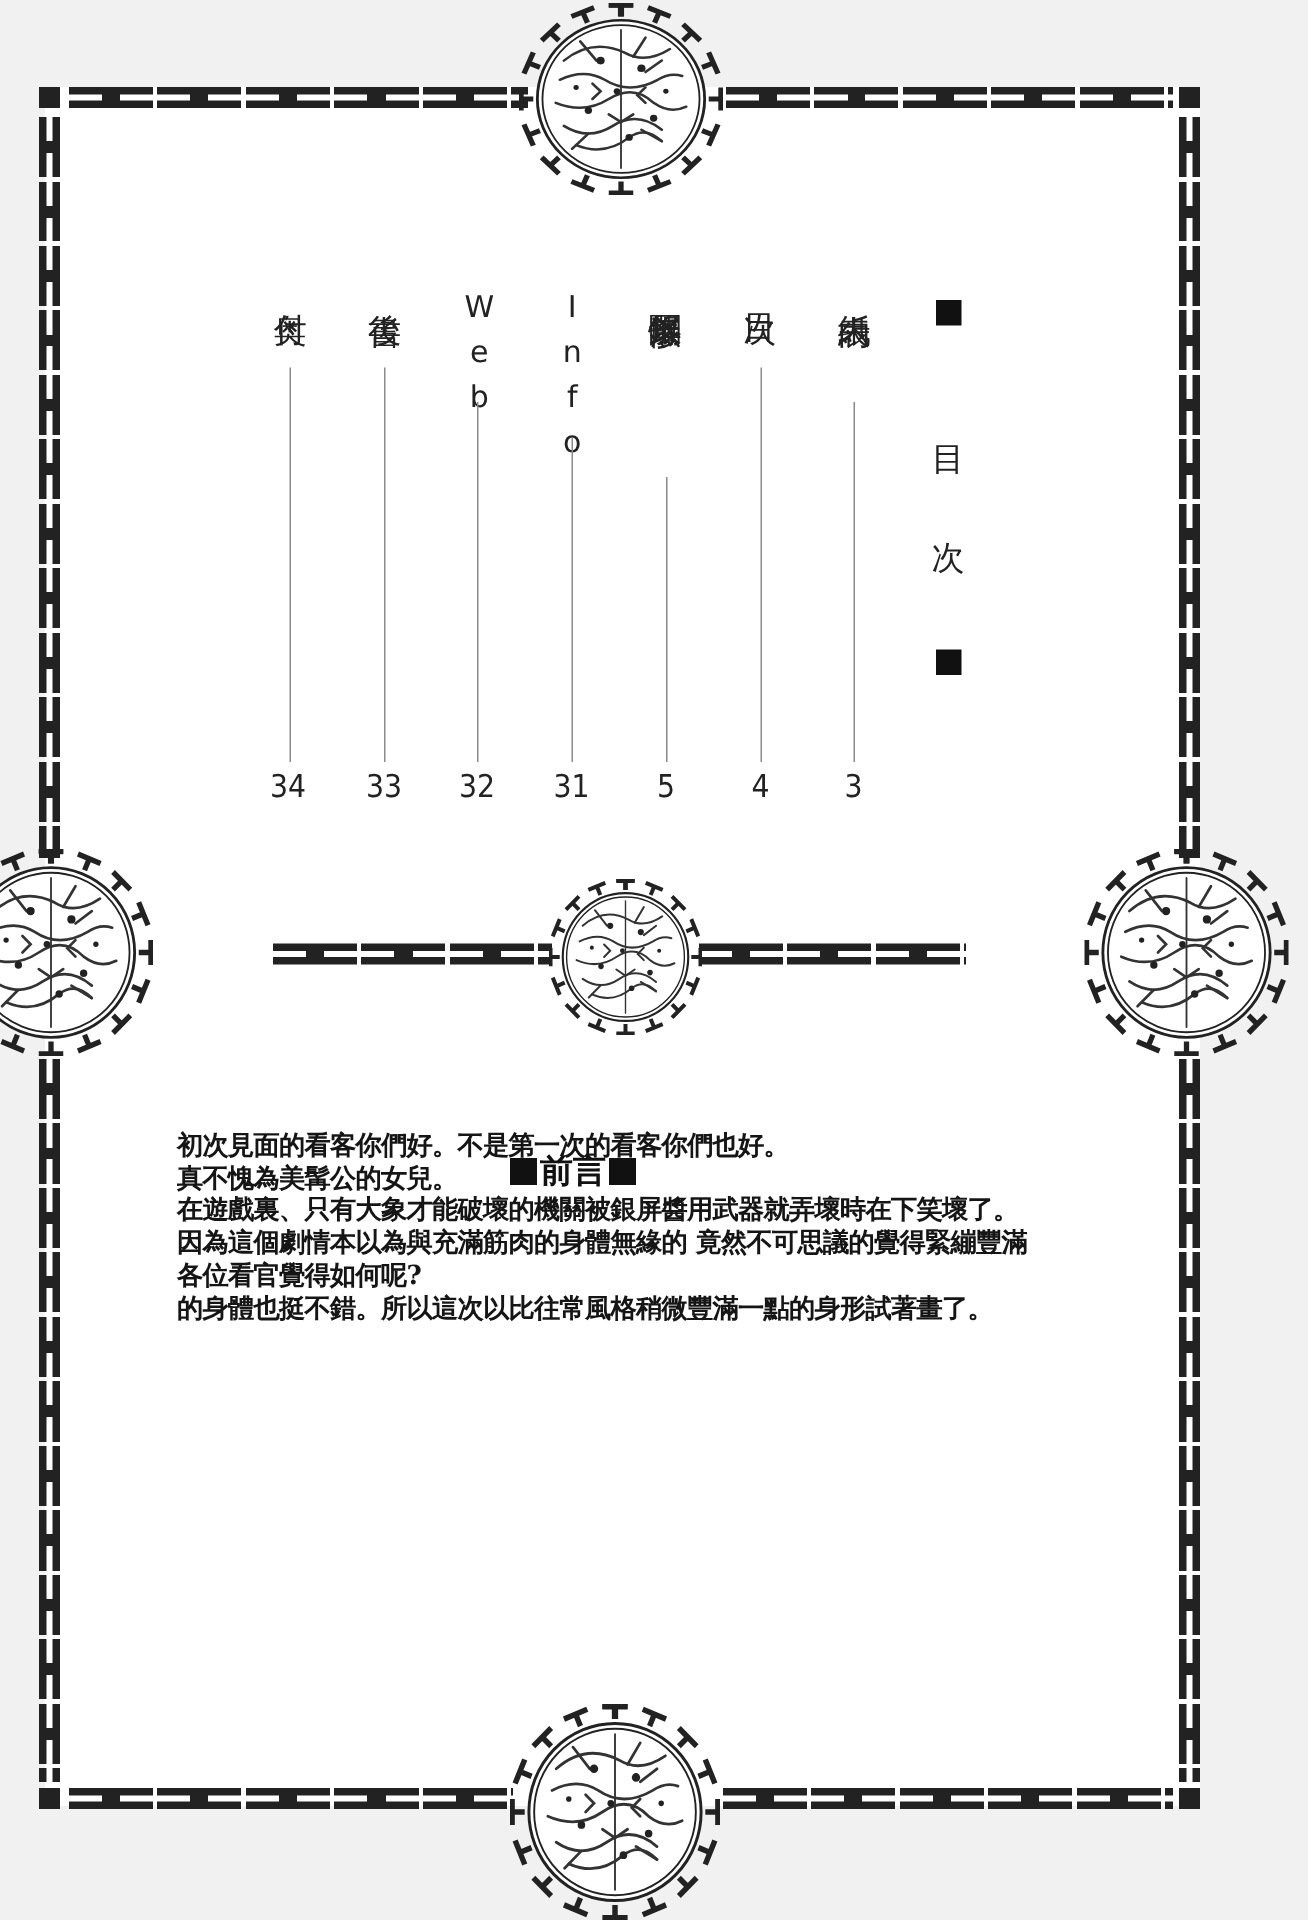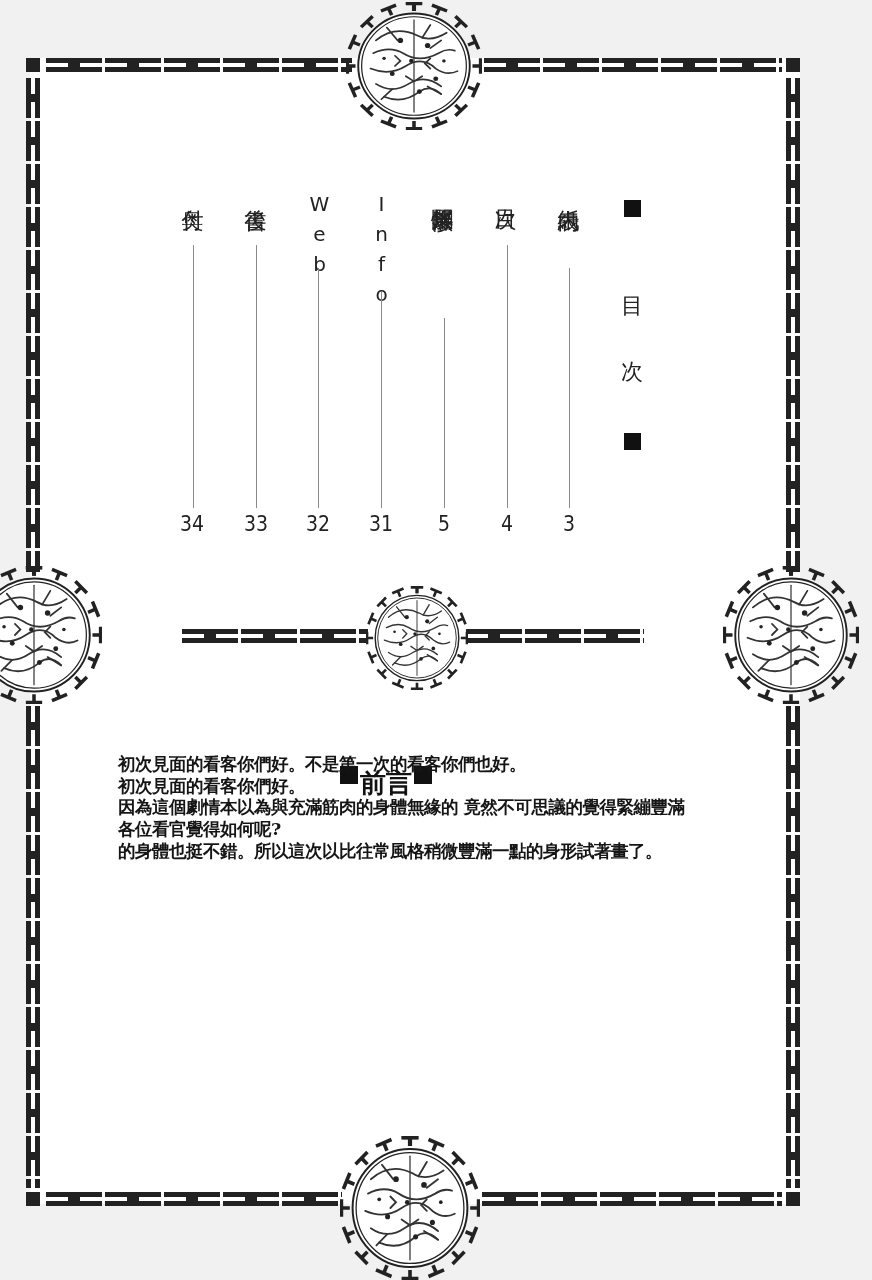--- a/index.html
+++ b/index.html
@@ -73,22 +73,22 @@
       position: absolute; left: 612px; top: 192px; width: 40px;
       display: flex; flex-direction: column; align-items: center;
       font-family: "DejaVu Sans", sans-serif; font-size: 22px; color: #222;
     }
     .toc-heading .sq { width: 17px; height: 17px; background: #111; }
     .toc-heading .ch { margin-top: 48px; }
 
     
     .preface-title {
       position: absolute; left: 340px; top: 766px;
-      font-family: "DejaVu Serif", serif; font-weight: bold; font-size: 26px; color: #111;
-      display: flex; gap: 2px;
+      font-family: "DejaVu Serif", serif; font-weight: bold; font-size: 22px; color: #111;
+      display: flex; align-items: center; gap: 2px;
     }
     .preface-title .sq { width: 18px; height: 18px; background: #111; display: inline-block; }
     .preface-body {
       position: absolute; left: 118px; top: 754px; width: 680px;
       font-family: "DejaVu Serif", serif; font-weight: bold; font-size: 17.5px;
       line-height: 21.7px; color: #151515; letter-spacing: -0.5px;
     }
     .preface-body div { white-space: nowrap; }
   </style>
 </head>
@@ -276,17 +276,18 @@
 </div>
 
 <div class="preface-title">
   <span class="sq"></span>
   <span>前言</span>
   <span class="sq"></span>
 </div>
 
 <div class="preface-body">
   <div>初次見面的看客你們好。不是第一次的看客你們也好。</div>
-  <div>初次見面的看客你們好。</div>
+  <div>真不愧為美髯公的女兒。</div>
+  <div>在遊戲裏、只有大象才能破壞的機關被銀屏醬用武器就弄壞時在下笑壞了。</div>
   <div>因為這個劇情本以為與充滿筋肉的身體無緣的 竟然不可思議的覺得緊繃豐滿</div>
   <div>各位看官覺得如何呢?</div>
   <div>的身體也挺不錯。所以這次以比往常風格稍微豐滿一點的身形試著畫了。</div>
 </div>
 
 </body></html>

